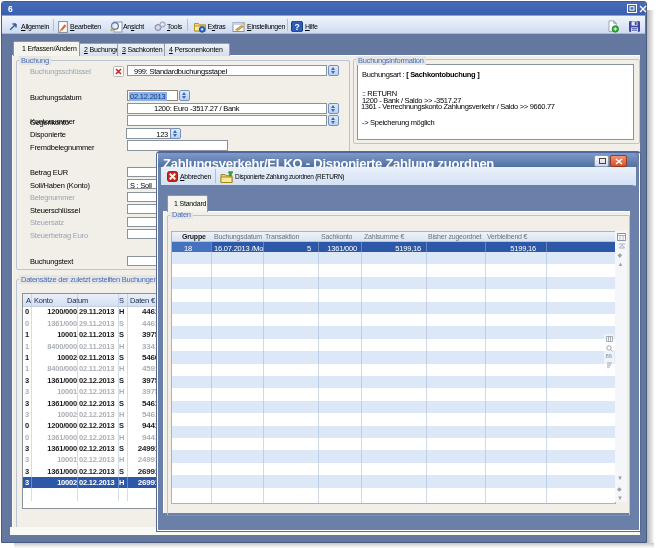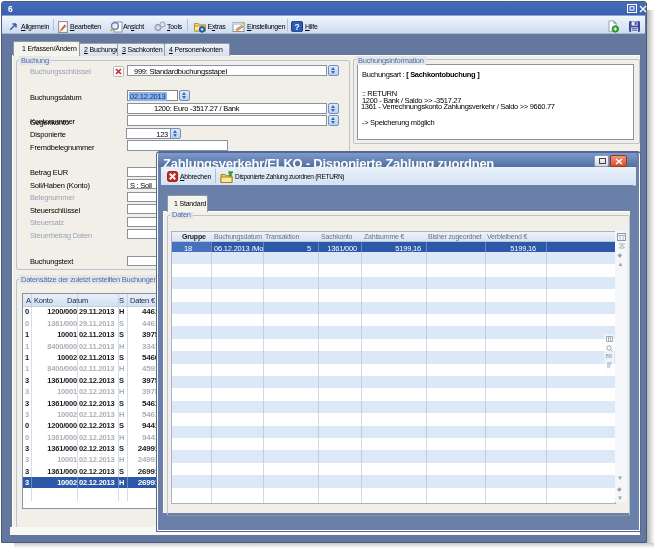--- a/index.html
+++ b/index.html
@@ -133,21 +133,21 @@
   <div class="a lab" style="left:30px;top:92.5px;">Buchungsdatum</div>
   <div class="a lab" style="left:30px;top:117px;">Kontonummer</div>
   <div class="a lab" style="left:30px;top:117.5px;">Gegenkonto</div>
   <div class="a lab" style="left:30px;top:130px;">Disponierte</div>
   <div class="a lab" style="left:30px;top:142.5px;">Fremdbelegnummer</div>
   <div class="a lab" style="left:30px;top:168px;">Betrag EUR</div>
   <div class="a lab" style="left:30px;top:180.5px;">Soll/Haben (Konto)</div>
   <div class="a labg" style="left:30px;top:193px;">Belegnummer</div>
   <div class="a lab" style="left:30px;top:205.5px;">Steuerschlüssel</div>
   <div class="a labg" style="left:30px;top:218px;">Steuersatz</div>
-  <div class="a labg" style="left:30px;top:230.5px;">Steuerbetrag Daten</div>
+  <div class="a labg" style="left:30px;top:230.5px;">Steuerbetrag Euro</div>
   <div class="a lab" style="left:30px;top:257px;">Buchungstext</div>
 
   <svg class="a" style="left:113px;top:66px;" width="11" height="11" viewBox="0 0 11 11">
       <rect x="0.5" y="0.5" width="10" height="10" rx="1" fill="#fff" stroke="#b8b8b8"></rect>
       <path d="M3 3 L8 8 M8 3 L3 8" stroke="#cc2222" stroke-width="1.6"></path>
     </svg>
   <div class="a inp" style="left:127px;top:65px;width:198px;height:9px;"></div>
   <div class="a t8" style="left:134px;top:66.5px;">999: Standardbuchungsstapel</div>
   <div class="a spin" style="left:328px;top:65px;width:9px;height:9px;"></div>
 
@@ -368,21 +368,21 @@
       <div class="a dh" style="left:42px;top:0.5px;">Buchungsdatum</div>
       <div class="a dh" style="left:93px;top:0.5px;">Transaktion</div>
       <div class="a dh" style="left:149px;top:0.5px;">Sachkonto</div>
       <div class="a dh" style="left:192px;top:0.5px;">Zahlsumme €</div>
       <div class="a dh" style="left:256px;top:0.5px;">Bisher zugeordnet</div>
       <div class="a dh" style="left:315px;top:0.5px;">Verbleibend €</div>
       <div id="drows">
           <div class="a" style="left:0;top:9.5px;width:443px;height:10.5px;background:#2d58a7;color:#fff;font-size:7.5px;letter-spacing:-0.2px;">
             <div class="a" style="left:0;top:0;width:39px;height:10.5px;background:#4671bd;"></div>
             <div class="a" style="left:12px;top:2px;">18</div>
-            <div class="a" style="left:42px;top:2px;">06.12.2013 /Mo</div>
+            <div class="a" style="left:42px;top:2px;">16.07.2013 /Mo</div>
             <div class="a" style="left:100px;top:2px;width:39px;text-align:right;">5</div>
             <div class="a" style="left:140px;top:2px;width:45px;text-align:right;">1361/000</div>
             <div class="a" style="left:189px;top:2px;width:60px;text-align:right;">5199,16</div>
             <div class="a" style="left:304px;top:2px;width:60px;text-align:right;">5199,16</div>
           </div>
           <div class="a" style="left:0;top:20px;width:443px;height:12.4px;background:#dce8f8;font-size:7.5px;letter-spacing:-0.2px;"></div>
           <div class="a" style="left:0;top:32.4px;width:443px;height:12.4px;background:#fff;font-size:7.5px;letter-spacing:-0.2px;"></div>
           <div class="a" style="left:0;top:44.8px;width:443px;height:12.4px;background:#dce8f8;font-size:7.5px;letter-spacing:-0.2px;"></div>
           <div class="a" style="left:0;top:57.2px;width:443px;height:12.4px;background:#fff;font-size:7.5px;letter-spacing:-0.2px;"></div>
           <div class="a" style="left:0;top:69.6px;width:443px;height:12.4px;background:#dce8f8;font-size:7.5px;letter-spacing:-0.2px;"></div>

